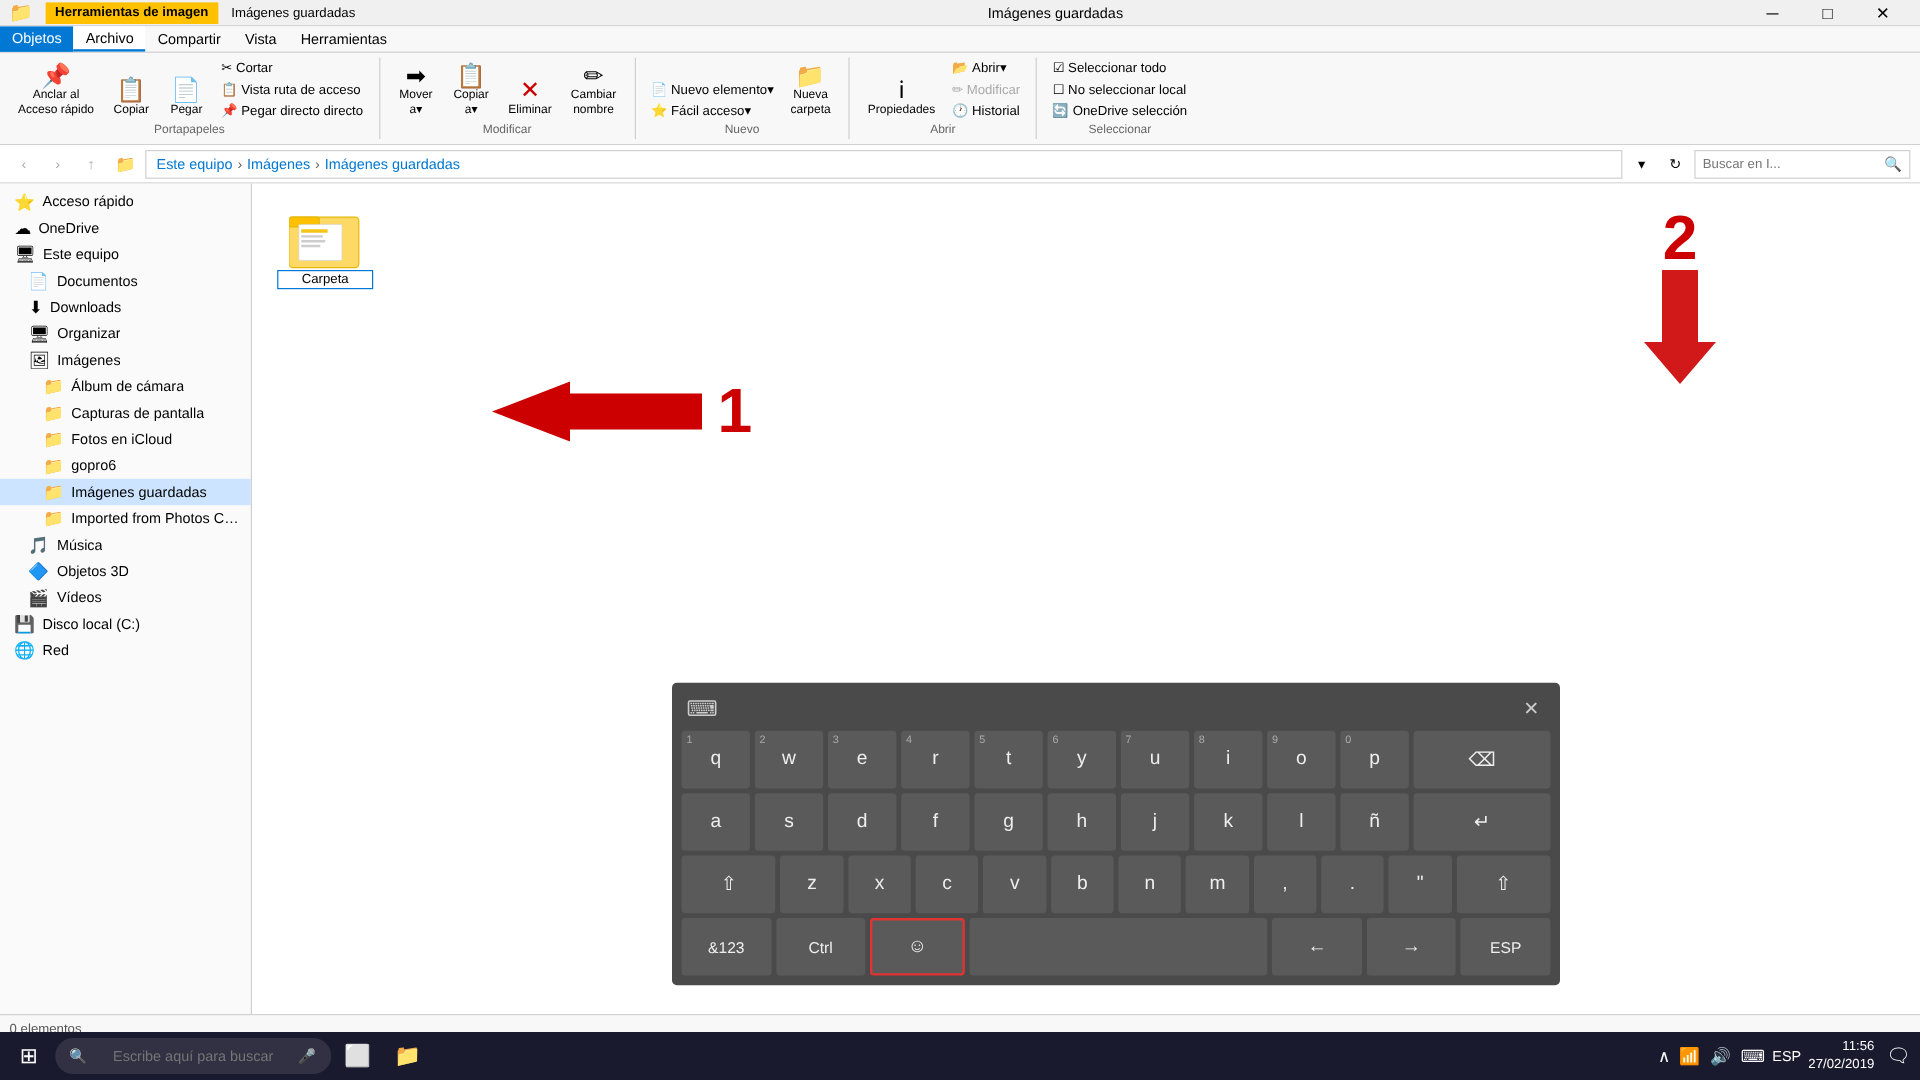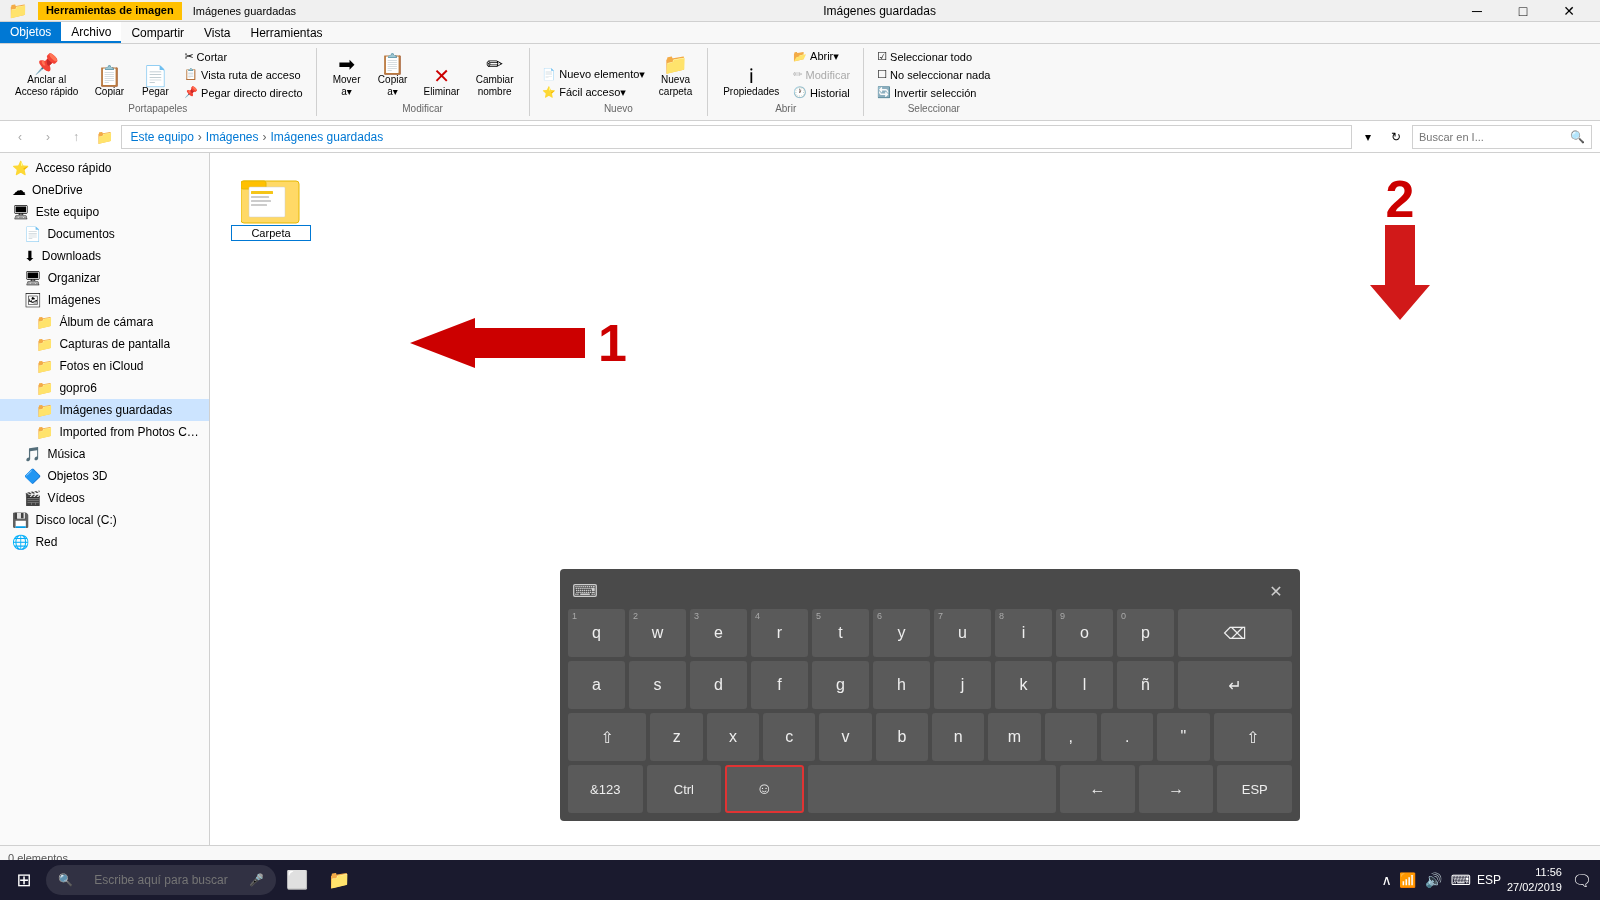--- a/index.html
+++ b/index.html
@@ -287,22 +287,22 @@
           <div class="ribbon-btn-small">🕐 <span>Historial</span></div>
         </div>
       </div>
       <div class="ribbon-group-label">Abrir</div>
     </div>
 
     <div class="ribbon-group" style="border-right:none;">
       <div class="ribbon-group-items">
         <div class="ribbon-small-group">
           <div class="ribbon-btn-small">☑ <span>Seleccionar todo</span></div>
-          <div class="ribbon-btn-small">☐ <span>No seleccionar nada</span></div>
-          <div class="ribbon-btn-small">🔄 <span>Invertir selección</span></div>
+          <div class="ribbon-btn-small">☐ <span>No seleccionar local</span></div>
+          <div class="ribbon-btn-small">🔄 <span>OneDrive selección</span></div>
         </div>
       </div>
       <div class="ribbon-group-label">Seleccionar</div>
     </div>
   </div>
 </div>
 
 <div class="address-bar">
   <button class="nav-btn disabled">‹</button>
   <button class="nav-btn disabled">›</button>

